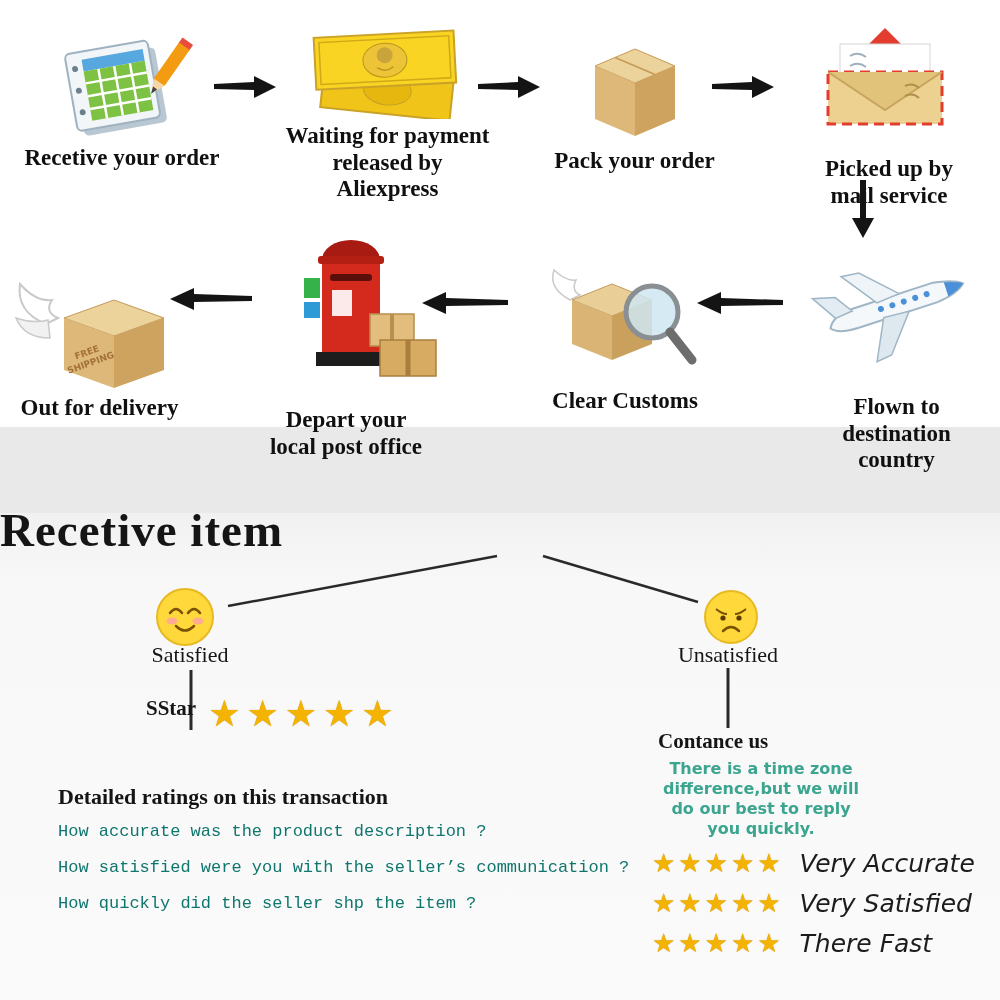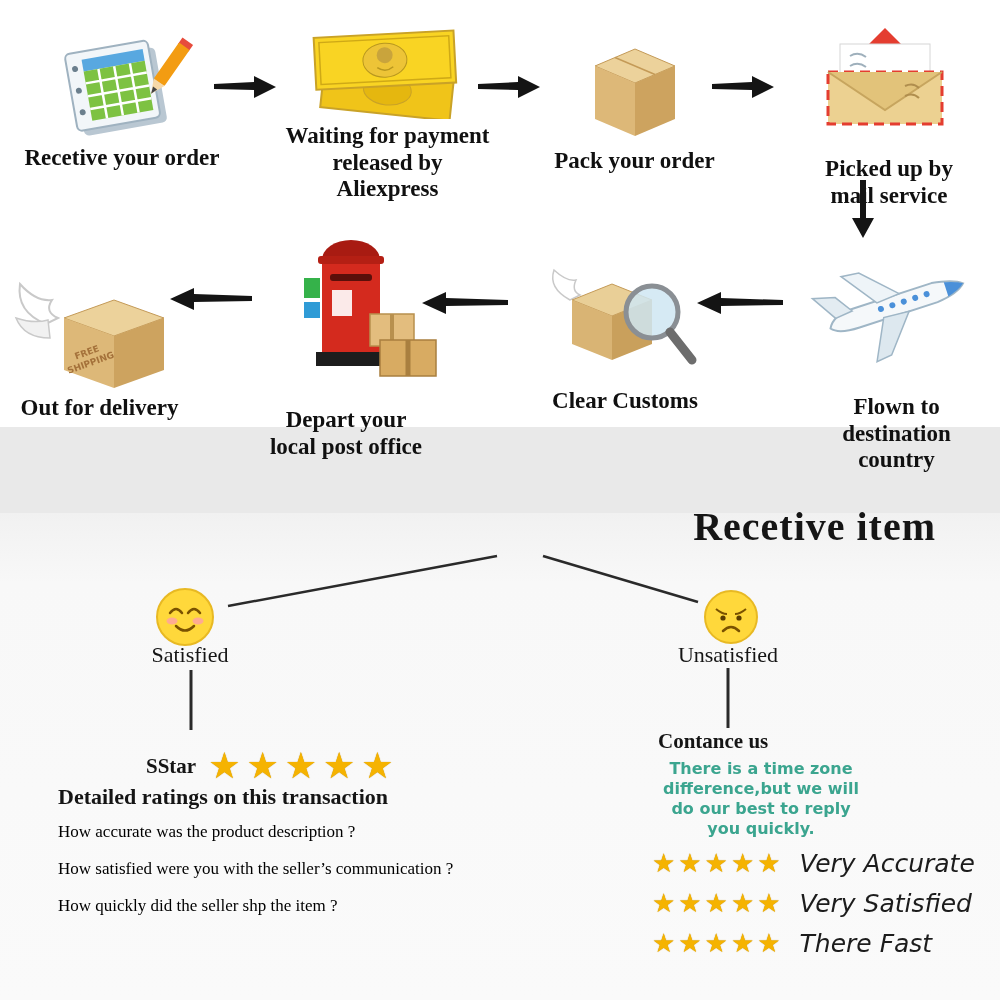--- a/index.html
+++ b/index.html
@@ -7,32 +7,32 @@
           font-family:"Liberation Serif",serif;color:#111;}
   .bg-strip{position:absolute;left:0;top:427px;width:1000px;height:86px;background:#e9e9e9;}
   .bg-lower{position:absolute;left:0;top:513px;width:1000px;height:487px;
             background:linear-gradient(180deg,#f1f1f1 0,#f8f8f8 70px,#fafafa 100%);}
   .flow-item{position:absolute;text-align:center;}
   .flow-item svg{display:block;margin:0 auto;}
   .flabel{font-weight:700;font-size:23px;line-height:1.16;white-space:pre-line;margin-top:4px;color:#101010;}
   .ta-l .flabel{text-align:center;padding-left:8px;margin-top:27px;}
   .arrow{position:absolute;}
   
-  .title{position:absolute;top:503px;left:0;width:936px;text-align:right;
-         font-weight:700;font-size:40px;letter-spacing:1px;color:#151515;}
+  .title{position:absolute;top:503px;left:0;width:936px;text-align:left;
+         font-weight:700;font-size:47px;letter-spacing:1px;color:#151515;}
   .connectors{position:absolute;left:0;top:0;pointer-events:none;}
   .emoji{position:absolute;}
   .branch-label{position:absolute;width:160px;text-align:center;font-weight:400;font-size:22px;color:#151515;}
-  .sstar-row{position:absolute;left:146px;top:748px;display:flex;align-items:center;}
+  .sstar-row{position:absolute;left:146px;top:696px;display:flex;align-items:flex-start;}
   .sstar-word{font-weight:700;font-size:21px;margin-right:12px;color:#151515;}
   .big-stars{font-family:"DejaVu Sans",sans-serif;font-size:36px;line-height:1;
              color:var(--star_gold,#f5b301);letter-spacing:6px;text-shadow:0 0 1px #b8860b;}
   .detailed-heading{position:absolute;left:58px;top:784px;font-weight:700;font-size:22px;color:#151515;}
-  .questions{position:absolute;left:58px;top:822px;font-family:Liberation Serif, serif;
-             font-size:17px;color:#000000;}
+  .questions{position:absolute;left:58px;top:822px;font-family:Liberation Mono, monospace;
+             font-size:17px;color:#0f766e;}
   .question{margin-bottom:17px;}
   .contact-heading{position:absolute;left:658px;top:729px;font-weight:700;font-size:21px;color:#151515;}
   .contact-note{position:absolute;left:656px;top:759px;width:210px;font-family:"DejaVu Sans",sans-serif;
                 font-weight:700;font-size:16px;line-height:20px;color:var(--note_teal,#3ba58f);
                 white-space:pre-line;text-align:center;}
   .rating-rows{position:absolute;left:652px;top:843px;}
   .rating-row{display:flex;align-items:center;height:40px;}
   .small-stars{font-family:"DejaVu Sans",sans-serif;font-size:26px;line-height:1;
                color:var(--star_gold,#f5b301);letter-spacing:3px;text-shadow:0 0 1px #b8860b;}
   .rating-label{font-family:"DejaVu Sans",sans-serif;font-style:italic;font-size:25px;

